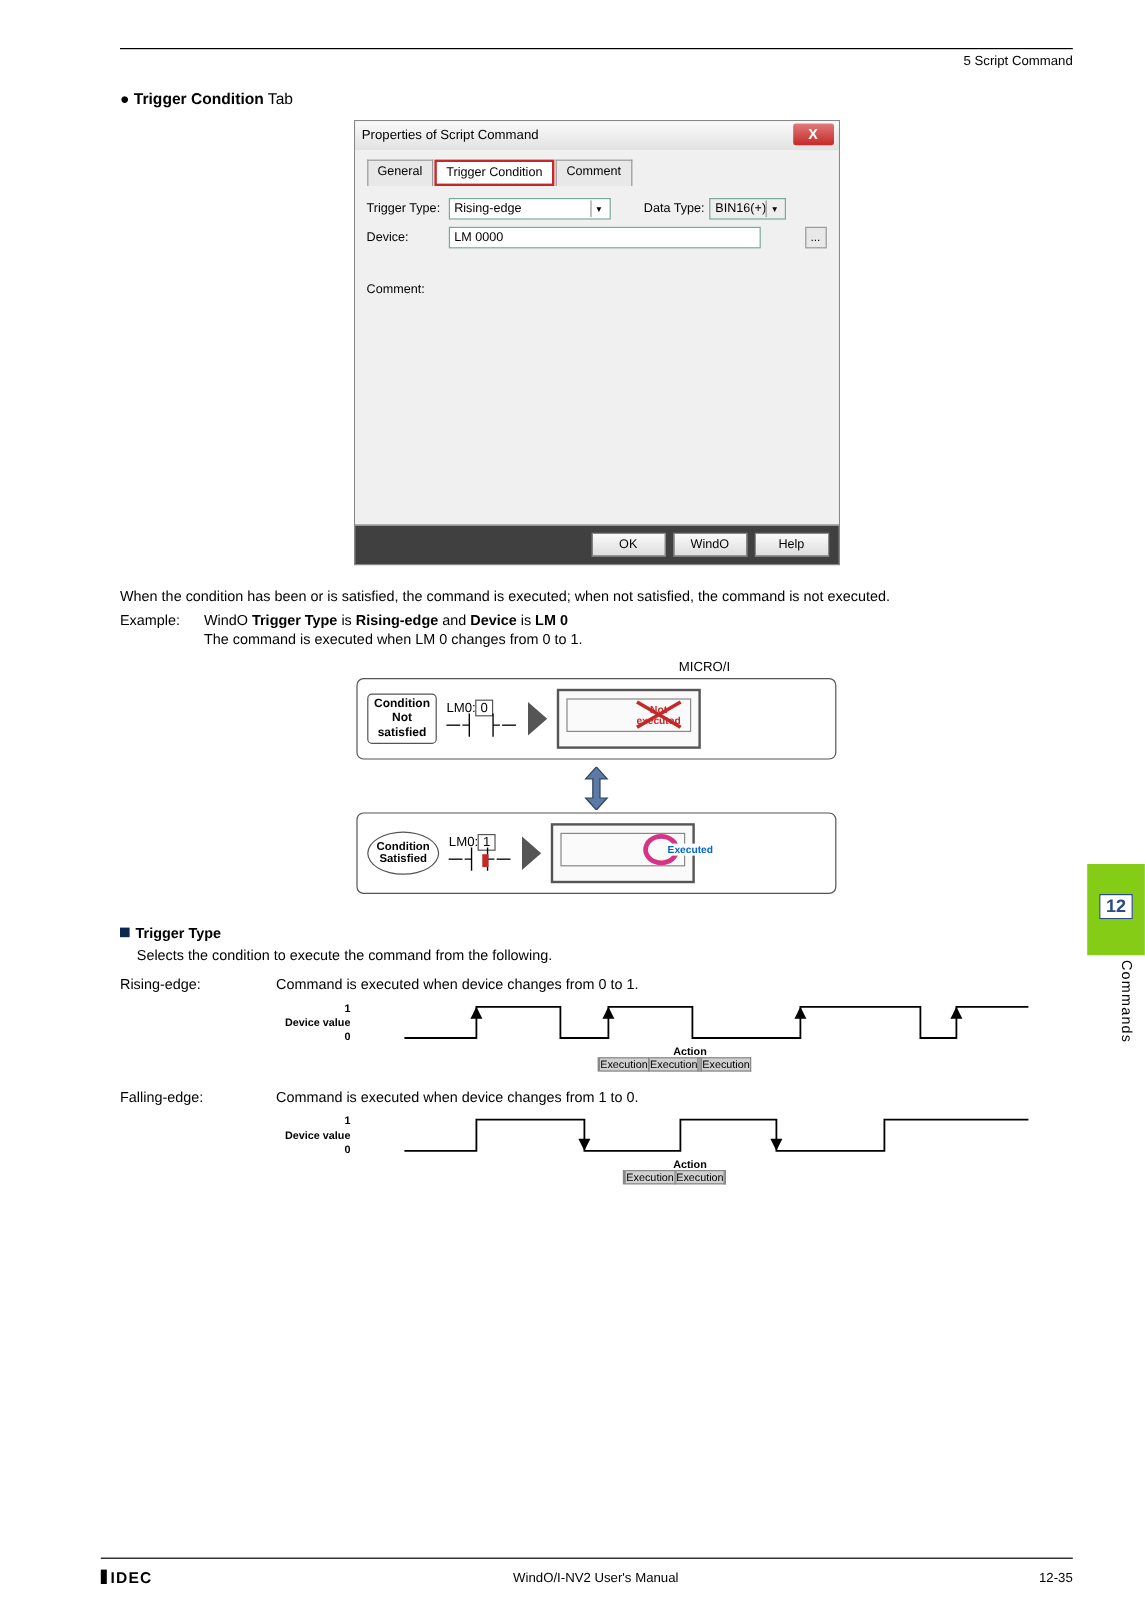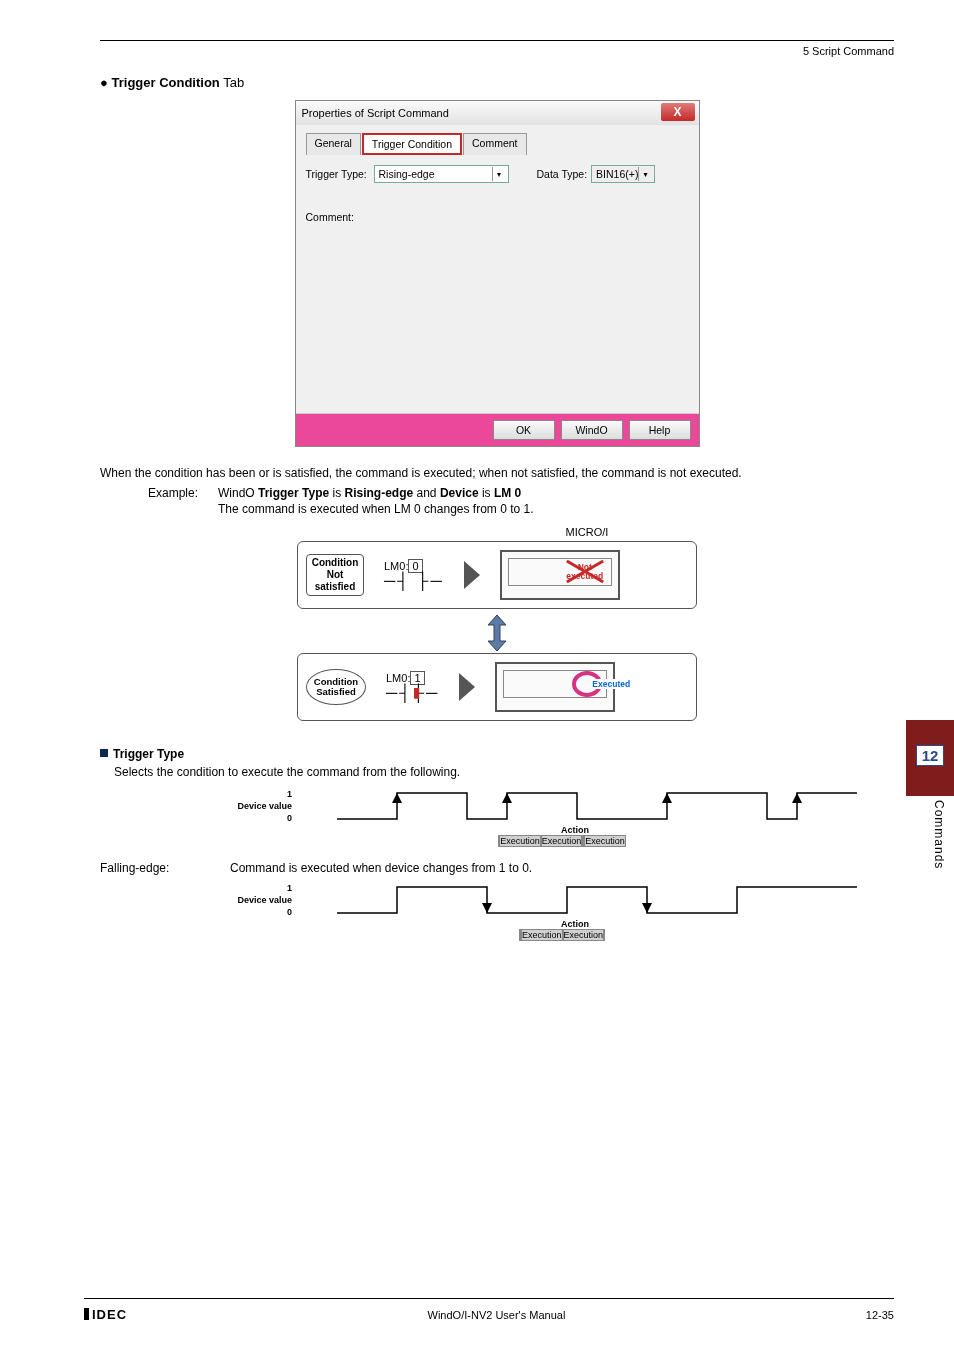--- a/index.html
+++ b/index.html
@@ -22,29 +22,29 @@
   .row { display: flex; align-items: center; font-size: 10.5px; margin-bottom: 6px; }
   .lbl { width: 68px; }
   .dropdown { border: 1px solid #7a9; background: #fff; height: 18px; width: 135px; display: flex; align-items: center; padding: 0 4px; position: relative; font-size: 10.5px; }
   .dropdown .arrow { position: absolute; right: 2px; width: 14px; height: 14px; border-left: 1px solid #999; display:flex; align-items:center; justify-content:center; font-size:8px; }
   .datatype-lbl { margin-left: 28px; }
   .dt-dd { width: 64px; margin-left: 4px; background: #eee; }
   .device-input { border: 1px solid #7a9; background: #fff; height: 18px; width: 260px; padding: 0 4px; font-size: 10.5px; display:flex; align-items:center; }
   .dots { width: 18px; height: 18px; border: 1px solid #999; background: #e8e8e8; display:flex; align-items:center; justify-content:center; margin-left:auto; font-size:10px; }
   .cmt-lbl { font-size: 10.5px; margin-top: 28px; }
   .dlg-blank { height: 180px; }
-  .dlg-btnrow { display: flex; justify-content: flex-end; gap: 6px; padding: 6px 8px; background: #ec4899; border-top: 1px solid #ccc; }
+  .dlg-btnrow { display: flex; justify-content: flex-end; gap: 6px; padding: 6px 8px; background: #404040; border-top: 1px solid #ccc; }
   .dlg-btn { width: 62px; height: 20px; font-size: 10.5px; background: linear-gradient(#fafafa,#ddd); border: 1px solid #888; display:flex; align-items:center; justify-content:center; }
   .body-text { font-size: 12px; line-height: 1.45; margin-bottom: 4px; }
-  .example-row { display: flex; font-size: 12px; margin-bottom: 2px; margin-left: 48px; }
+  .example-row { display: flex; font-size: 12px; margin-bottom: 2px; }
   .ex-label { width: 70px; }
   .diagram-center { display:flex; justify-content:center; margin: 10px 0 20px 0; }
   .state-diagram { width: 400px; }
   .micro-label { text-align: center; font-size: 11px; margin-left: 180px; margin-bottom: 3px; }
-  .state-box { border: 1.5px solid #555; border-radius: 6px; padding: 8px; display: flex; align-items: center; gap: 20px; margin-bottom: 6px; }
+  .state-box { border: 1.5px solid #555; border-radius: 6px; padding: 8px; display: flex; align-items: center; gap: 8px; margin-bottom: 6px; }
   .cond-box { border: 1.5px solid #555; border-radius: 4px; width: 58px; font-size: 10px; text-align: center; padding: 2px 0; font-weight: bold; line-height:1.2; }
   .cond-circle { border: 1.5px solid #555; border-radius: 50%; width: 60px; height: 36px; font-size: 9.5px; text-align:center; display:flex; flex-direction:column; align-items:center; justify-content:center; font-weight:bold; line-height:1.1; }
   .lm-box { font-size: 11px; }
   .lm-val { border:1px solid #555; padding: 0 3px; }
   .contact-open { font-size: 16px; letter-spacing: 2px; }
   .contact-close { position: relative; font-size: 16px; letter-spacing: 2px; }
   .tri-right { width: 0; height: 0; border-top: 14px solid transparent; border-bottom: 14px solid transparent; border-left: 16px solid #555; }
   .screen-box { border: 2px solid #555; width: 120px; height: 50px; position: relative; background: #fafafa; }
   .screen-inner { position:absolute; top:6px; left:6px; right:6px; bottom:12px; border:1px solid #888; display:flex; align-items:center; justify-content:flex-end; padding-right:4px; }
   .not-exec { width: 44px; height: 30px; border-radius: 50%; font-size: 8.5px; color: #c62828; display:flex; align-items:center; justify-content:center; text-align:center; position:relative; font-weight:bold; line-height:1.1; }
@@ -62,21 +62,21 @@
   .type-name { width: 130px; }
   .wave-block { margin-left: 130px; margin-bottom: 14px; }
   .wave-row { display:flex; align-items:center; font-size:9px; margin-bottom: 2px; }
   .wave-lbl { width: 70px; text-align:right; font-weight:bold; font-size:9px; padding-right:8px; }
   .wave-svg { flex:1; }
   .action-row { display:flex; align-items:center; font-size:9px;flex-direction:column; }
   .action-cells { display:flex; flex:1; height:20px; }
   .action-cell { border-top:1px solid #888; border-bottom:1px solid #888; border-right:1px solid #888; display:flex; align-items:center; justify-content:center; font-size:9px; }
   .action-cell:first-child { border-left:1px solid #888; }
   .action-cell.exec { background:#d0d0d0; }
-  .side-tab { position:absolute; right:0; top:720px; width:48px; height:76px; background:#7f1d1d; display:flex; flex-direction:column; align-items:center; justify-content:center; color:#fff; }
+  .side-tab { position:absolute; right:0; top:720px; width:48px; height:76px; background:#84cc16; display:flex; flex-direction:column; align-items:center; justify-content:center; color:#fff; }
   .side-tab .num { background:#fff; color:#2a4a8a; font-weight:bold; font-size:15px; padding:1px 5px; border:1px solid #2a4a8a; margin-bottom:6px; }
   .side-txt-ext { position:absolute; right:8px; top:800px; writing-mode:vertical-rl; font-size:12px; color:#000; letter-spacing:1px; }
   .footer { position:absolute; bottom:28px; left:0; right:0; padding: 0 60px 0 84px; }
   .footer-line { border-top:1px solid #000; margin-bottom:8px; }
   .footer-row { display:flex; justify-content:space-between; font-size:11px; align-items:center; }
   .idec { font-weight:bold; font-size:13px; letter-spacing:1px; }
   .idec-bar { display:inline-block; width:5px; height:12px; background:#000; margin-right:3px; vertical-align:-1px; }
   .pgnum { font-weight:normal; }
   .red-slash { color:#c62828; font-size: 14px; }
 </style>
@@ -109,20 +109,25 @@
           <div class="dropdown">
             <span>Rising-edge</span>
             <span class="arrow">▾</span>
           </div>
           <span class="datatype-lbl">Data Type:</span>
           <div class="dropdown dt-dd">
             <span>BIN16(+)</span>
             <span class="arrow">▾</span>
           </div>
         </div>
+        <div class="row">
+          <span class="lbl">Device:</span>
+          <div class="device-input">LM 0000</div>
+          <div class="dots">...</div>
+        </div>
         <div class="cmt-lbl">Comment:</div>
         <div class="dlg-blank"></div>
       </div>
       <div class="dlg-btnrow">
         <div class="dlg-btn">OK</div>
         <div class="dlg-btn">WindO</div>
         <div class="dlg-btn">Help</div>
       </div>
     </div>
   </div>
@@ -178,20 +183,24 @@
               </div>
             </div>
         </div>
       </div>
     </div>
   </div>
 
   <div class="sq-heading"><span class="sq-bullet"></span><span>Trigger Type</span></div>
   <div class="sub-text">Selects the condition to execute the command from the following.</div>
 
+  <div class="type-row">
+    <span class="type-name">Rising-edge:</span>
+    <span>Command is executed when device changes from 0 to 1.</span>
+  </div>
   <div class="wave-block">
     <div class="wave-row">
       <div class="wave-lbl">
         <div style="text-align:right;margin-bottom:2px">1</div>
         <div>Device value</div>
         <div style="text-align:right;margin-top:2px">0</div>
       </div>
       <svg class="wave-svg" height="34" viewBox="0 0 520 34">
         <polyline points="0,30 60,30 60,4 130,4 130,30 170,30 170,4 240,4 240,30 330,30 330,4 430,4 430,30 460,30 460,4 520,4" fill="none" stroke="#000" stroke-width="1.5"></polyline>
         <polygon points="60,4 55,14 65,14" fill="#000"></polygon>

